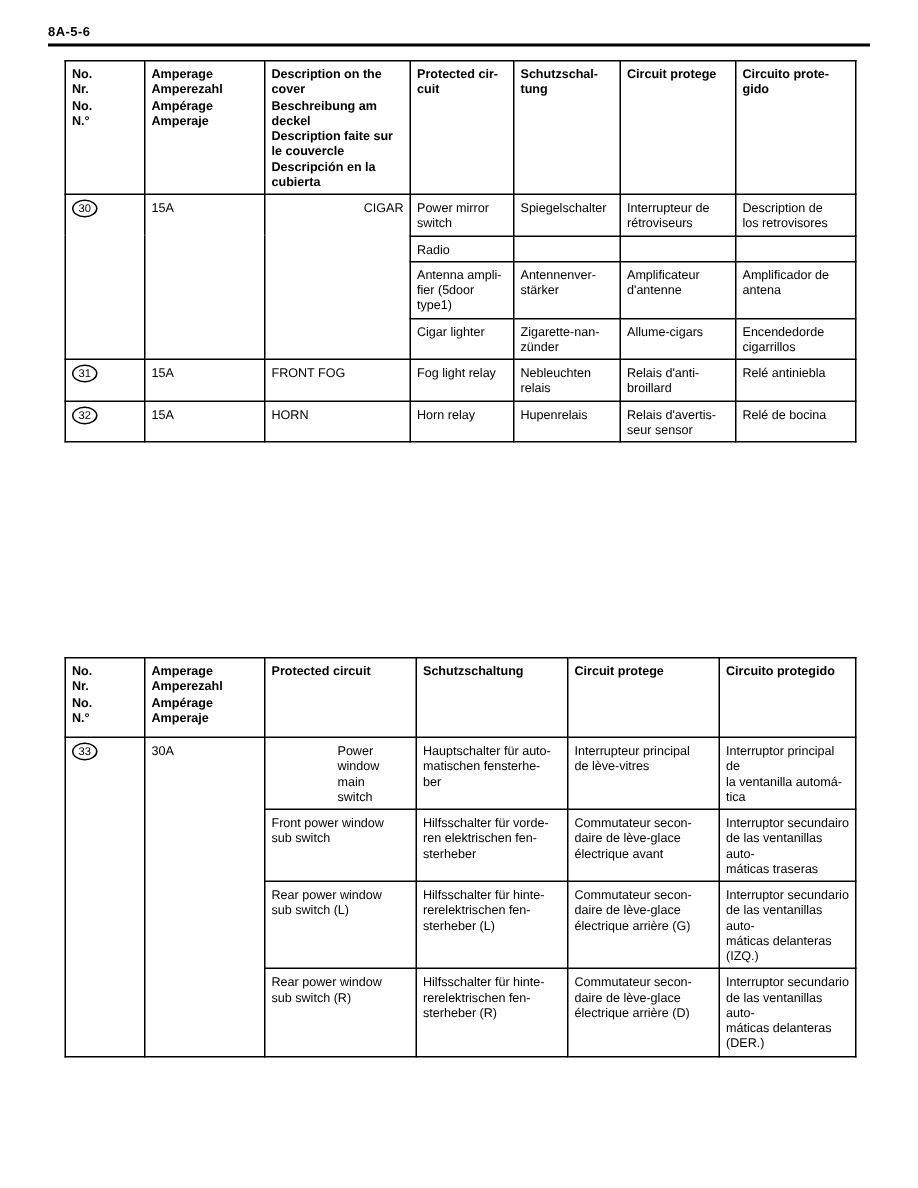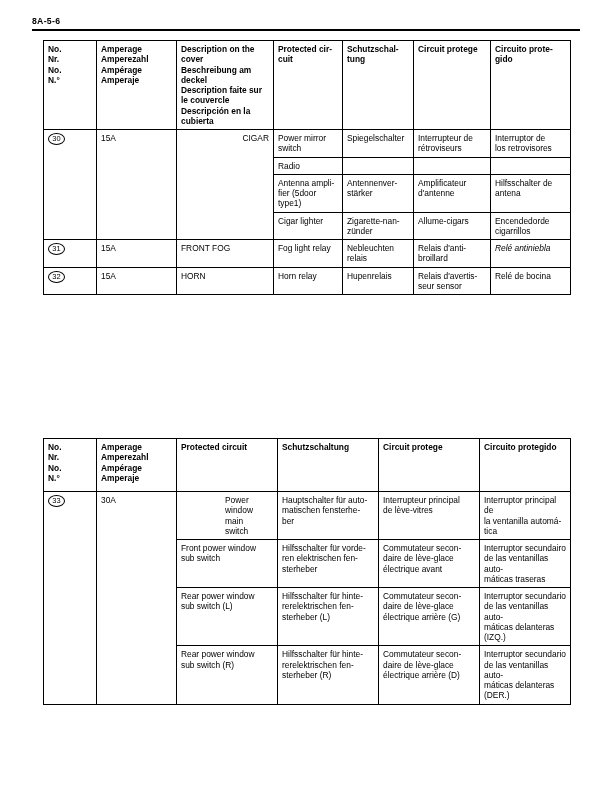--- a/index.html
+++ b/index.html
@@ -213,38 +213,38 @@
         <td class="num-cell" rowspan="4">
           <span class="circ" style="white-space: pre-line;">30</span>
         </td>
         <td class="c-center v-mid" rowspan="4" style="white-space: pre-line;">15A</td>
         <td class="c-center v-mid" rowspan="4" style="white-space: pre-line; text-align: right;">CIGAR</td>
         <td style="white-space: pre-line;">Power mirror
 switch</td>
         <td style="white-space: pre-line;">Spiegelschalter</td>
         <td style="white-space: pre-line;">Interrupteur de
 rétroviseurs</td>
-        <td style="white-space: pre-line;">Interruptor de
+        <td style="white-space: pre-line;">Description de
 los retrovisores</td>
       </tr>
       <tr>
         <td style="white-space: pre-line;">Radio</td>
         <td style="white-space: pre-line;"></td>
         <td style="white-space: pre-line;"></td>
         <td style="white-space: pre-line;"></td>
       </tr>
       <tr>
         <td style="white-space: pre-line;">Antenna ampli-
 fier (5door
 type1)</td>
         <td style="white-space: pre-line;">Antennenver-
 stärker</td>
         <td style="white-space: pre-line;">Amplificateur
 d'antenne</td>
-        <td style="white-space: pre-line;">Hilfsschalter de
+        <td style="white-space: pre-line;">Amplificador de
 antena</td>
       </tr>
       <tr>
         <td style="white-space: pre-line;">Cigar lighter</td>
         <td style="white-space: pre-line;">Zigarette-nan-
 zünder</td>
         <td style="white-space: pre-line;">Allume-cigars</td>
         <td style="white-space: pre-line;">Encendedorde
 cigarrillos</td>
       </tr>
@@ -253,21 +253,21 @@
         <td class="num-cell">
           <span class="circ" style="white-space: pre-line;">31</span>
         </td>
         <td class="c-center v-mid" style="white-space: pre-line;">15A</td>
         <td class="c-center v-mid" style="white-space: pre-line;">FRONT FOG</td>
         <td style="white-space: pre-line;">Fog light relay</td>
         <td style="white-space: pre-line;">Nebleuchten
 relais</td>
         <td style="white-space: pre-line;">Relais d'anti-
 broillard</td>
-        <td style="white-space: pre-line; font-style: italic;">Relé antiniebla</td>
+        <td style="white-space: pre-line;">Relé antiniebla</td>
       </tr>
 
       <tr>
         <td class="num-cell">
           <span class="circ" style="white-space: pre-line;">32</span>
         </td>
         <td class="c-center v-mid" style="white-space: pre-line;">15A</td>
         <td class="c-center v-mid" style="white-space: pre-line;">HORN</td>
         <td style="white-space: pre-line;">Horn relay</td>
         <td style="white-space: pre-line;">Hupenrelais</td>

